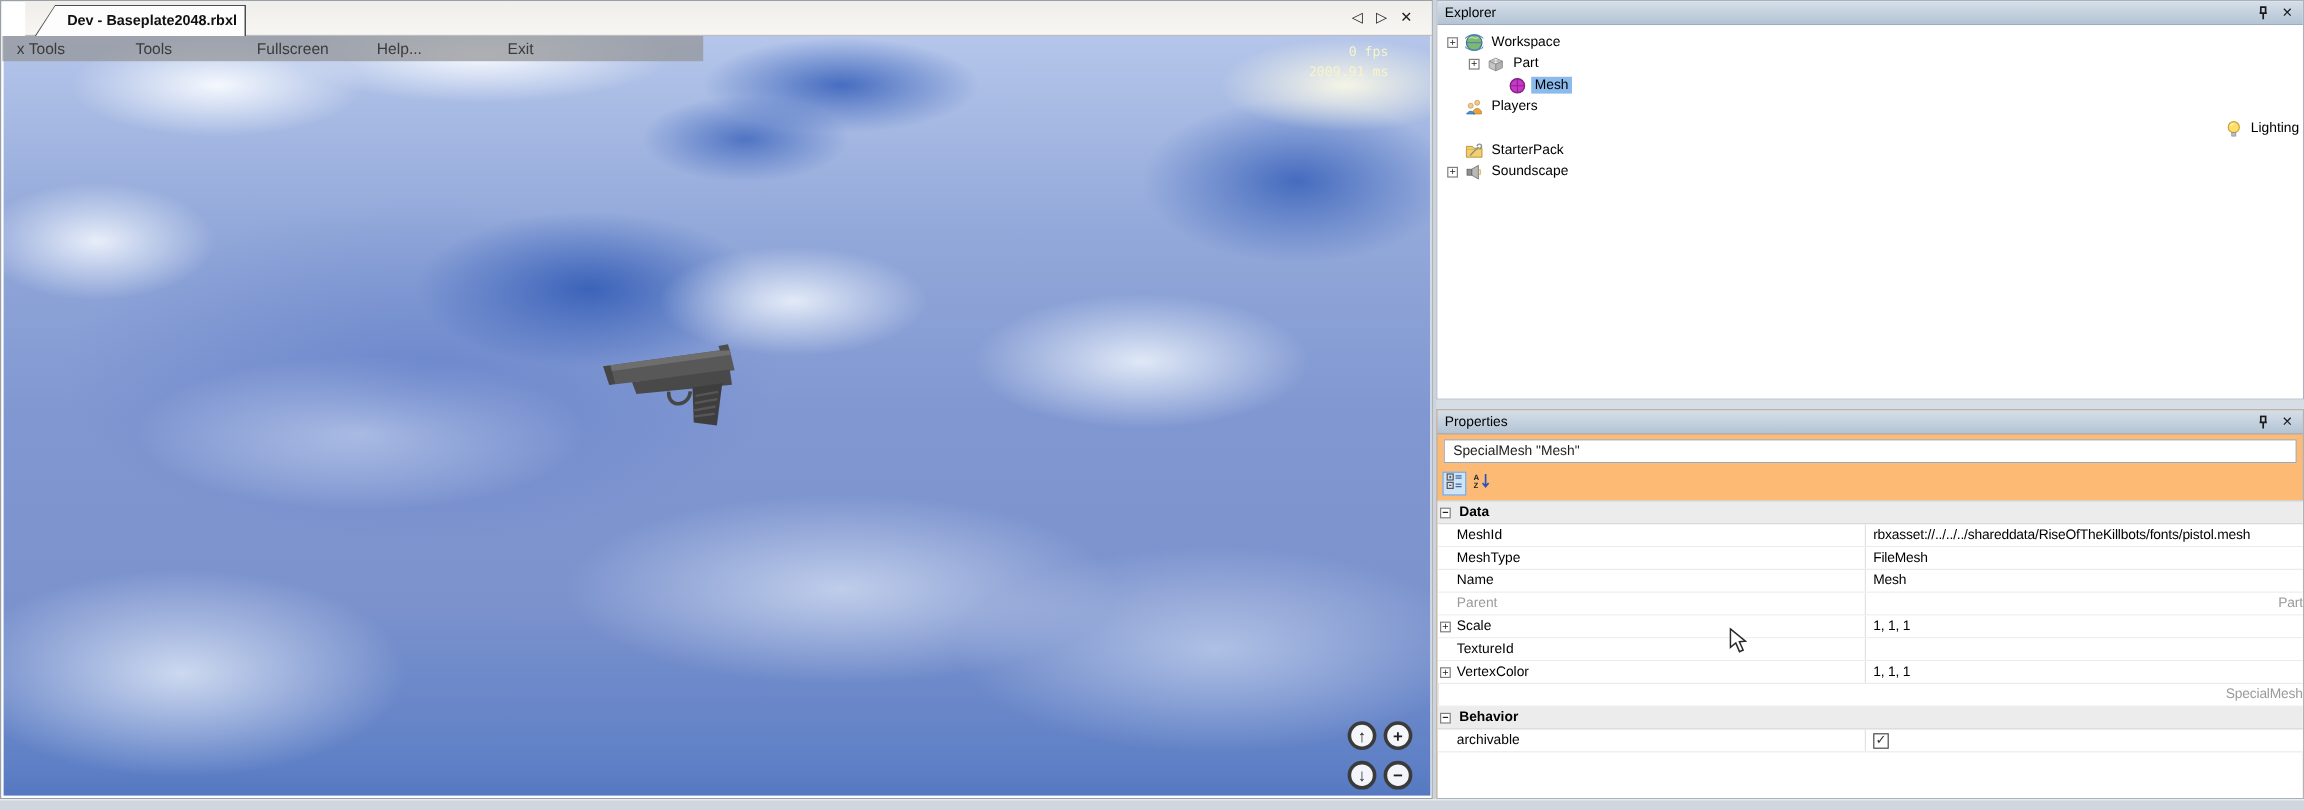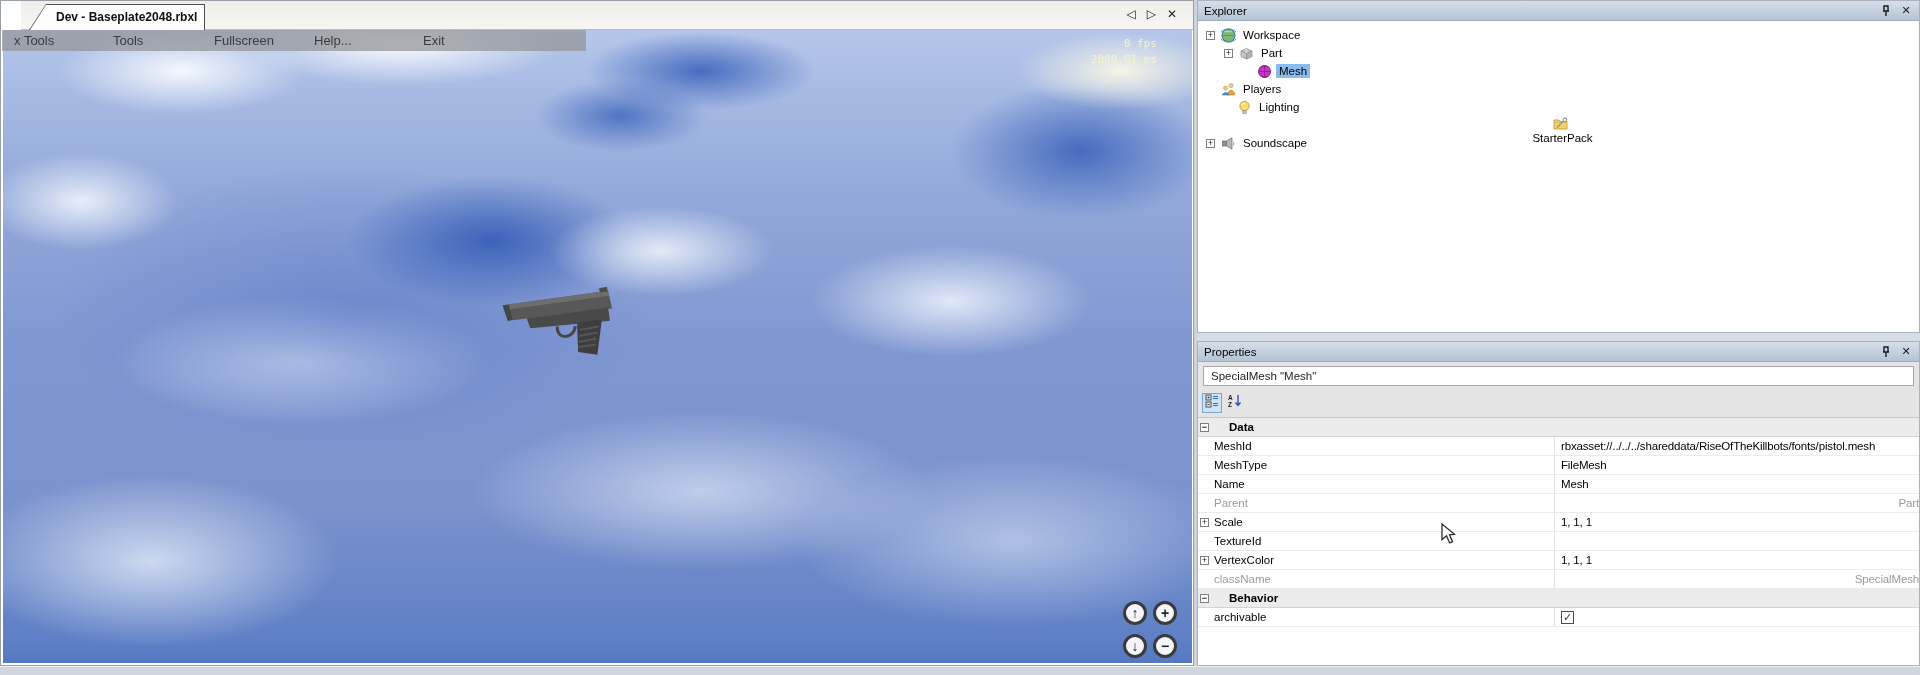--- a/index.html
+++ b/index.html
@@ -75,32 +75,32 @@
     font-size:9px; line-height:7px; text-align:center; color:#222; margin-right:6px; }
   .expander-sp { width:15px; flex:none; }
   .tree-icon { width:15px; height:15px; flex:none; margin-right:4px; }
   .tree-icon svg { display:block; }
   .tree-label { padding:1px 3px; white-space:nowrap; }
   .tree-label.selected { background:#8abbec; }
 
   .dock-separator { position:absolute; left:0; top:333px; right:0; height:8px; background:#d7dde5; }
 
   .properties { position:absolute; top:341px; left:0; right:0; height:325px;
-    background:#e5e5e5; border:1px solid #aab3bd; }
+    background:#fdba74; border:1px solid #aab3bd; }
   .class-box { position:absolute; left:5px; right:5px; top:24px; height:20px; background:#fff;
     border:1px solid #a6a6a6; font-size:11.5px; line-height:18px; padding-left:7px; color:#1d1d1d; }
   .ptoolbar { position:absolute; left:4px; top:49px; height:24px; display:flex; gap:3px; align-items:center; }
   .tool-btn { width:20px; height:20px; display:flex; align-items:center; justify-content:center; }
   .tool-btn.selected { background:#cfe3f7; border:1px solid #7aa4d2; }
   .pgrid { position:absolute; left:0; right:0; top:75px; bottom:0; background:#fff;
     border-top:1px solid #c2c8cf; overflow:hidden; }
   .prow { height:19px; display:flex; align-items:stretch; border-bottom:1px solid #ebebeb;
     font-size:11.5px; background:#fff; }
   .prow.section { background:#ececec; border-bottom:1px solid #d4d4d4; font-weight:bold; align-items:center; }
-  .sec-label { margin-left:17px; color:#000; }
+  .sec-label { margin-left:4px; color:#000; }
   .pname { width:356px; flex:none; display:flex; align-items:center; padding-left:2px; }
   .gutter { width:14px; flex:none; display:flex; align-items:center; }
   .gbox { width:9px; height:9px; border:1px solid #7f7f7f; background:#fff;
     font-size:9px; line-height:7px; text-align:center; color:#222; }
   .pval { flex:1; border-left:1px solid #e2e2e2; display:flex; align-items:center;
     padding-left:6px; white-space:nowrap; overflow:hidden; letter-spacing:-0.15px; color:#000; }
   .muted, .muted .pval { color:#9b9b9b;justify-content:flex-end; }
   .checkbox { width:13px; height:13px; border:1px solid #4a4a4a; background:#fff;
     font-size:11px; line-height:11px; text-align:center; color:#333; }
 
@@ -222,32 +222,32 @@
           <span class="tree-icon">
             <svg width="15" height="15" viewBox="0 0 15 15">
               <circle cx="10" cy="3.6" r="2.1" fill="#f3c98c" stroke="#b88b4a" stroke-width="0.5"></circle>
               <path d="M6.5,10.5 q3.5,-4.5 7,0 l0,2.5 l-7,0 Z" fill="#e8a33d" stroke="#a9761f" stroke-width="0.5"></path>
               <circle cx="4.6" cy="6.1" r="2.1" fill="#f3c98c" stroke="#b88b4a" stroke-width="0.5"></circle>
               <path d="M1,13 q3.5,-4.8 7.2,0 Z" fill="#4d8fd1" stroke="#2d66a3" stroke-width="0.5"></path>
             </svg>
           </span>
           <span class="tree-label">Players</span>
         </div>
-        <div class="tree-row" style="padding-left: 24px;">
+        <div class="tree-row" style="padding-left: 24px; justify-content: flex-end;">
           <span class="expander-sp"></span>
           <span class="tree-icon">
             <svg width="15" height="15" viewBox="0 0 15 15">
               <circle cx="7.5" cy="6" r="4.6" fill="#ffdf66" stroke="#c7a23c"></circle>
               <path d="M4.5,5 q1.2,-1.8 3,-1.8" stroke="#fff3bd" fill="none" stroke-width="1.1"></path>
               <rect x="5.8" y="10.4" width="3.4" height="3" fill="#bfbfbf" stroke="#8a8a8a" stroke-width="0.6"></rect>
             </svg>
           </span>
           <span class="tree-label">Lighting</span>
         </div>
-        <div class="tree-row" style="padding-left: 8px; flex-direction: column;">
+        <div class="tree-row" style="padding-left: 8px;">
           <span class="expander-sp"></span>
           <span class="tree-icon">
             <svg width="15" height="15" viewBox="0 0 15 15">
               <path d="M1,4 h5 l1.3,1.5 h6.7 v7.5 h-13 Z" fill="#f5cf6a" stroke="#a98a34" stroke-width="0.7"></path>
               <path d="M1,6.5 h13" stroke="#d9b44e" stroke-width="0.7"></path>
               <path d="M4,11.5 L11,4.5 M10,3.8 a1.8,1.8 0 1 1 1.9,1.9" stroke="#8f8f8f" stroke-width="1.2" fill="none"></path>
             </svg>
           </span>
           <span class="tree-label">StarterPack</span>
         </div>
@@ -351,24 +351,20 @@
         <div class="prow">
           <div class="pname">
             <span class="gutter">
               <span class="gbox">+</span>
             </span>
             <span>VertexColor</span>
           </div>
           <div class="pval">1, 1, 1</div>
         </div>
         <div class="prow muted">
-          <div class="pname">
-            <span class="gutter"></span>
-            <span>className</span>
-          </div>
           <div class="pval">SpecialMesh</div>
         </div>
         <div class="prow section">
           <span class="gutter" style="padding-left: 2px;">
             <span class="gbox">−</span>
           </span>
           <span class="sec-label">Behavior</span>
         </div>
         <div class="prow">
           <div class="pname">

